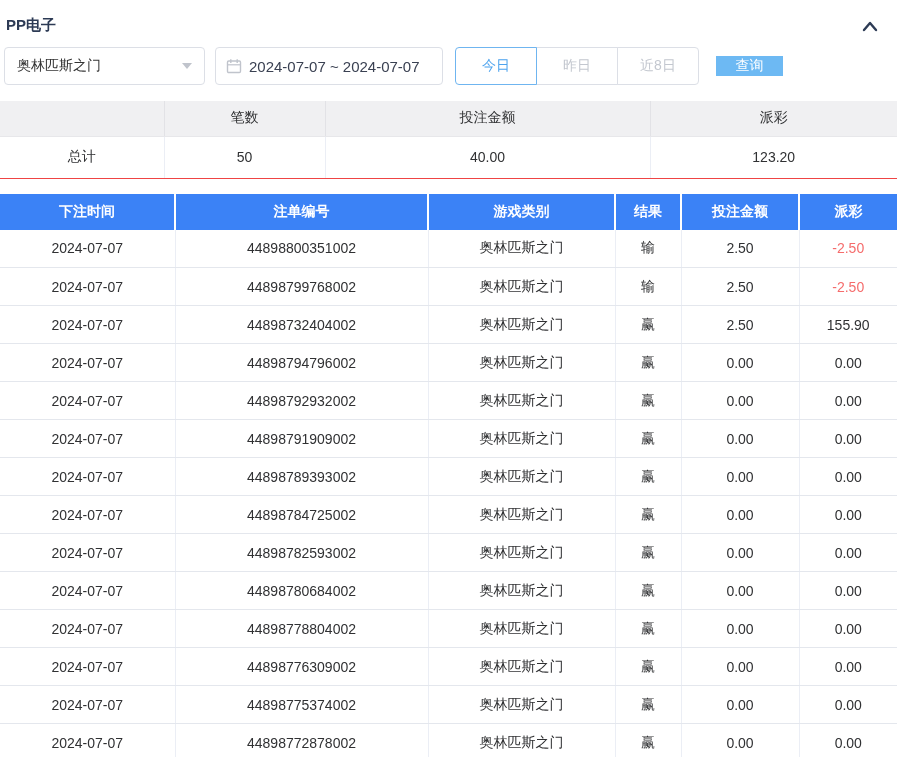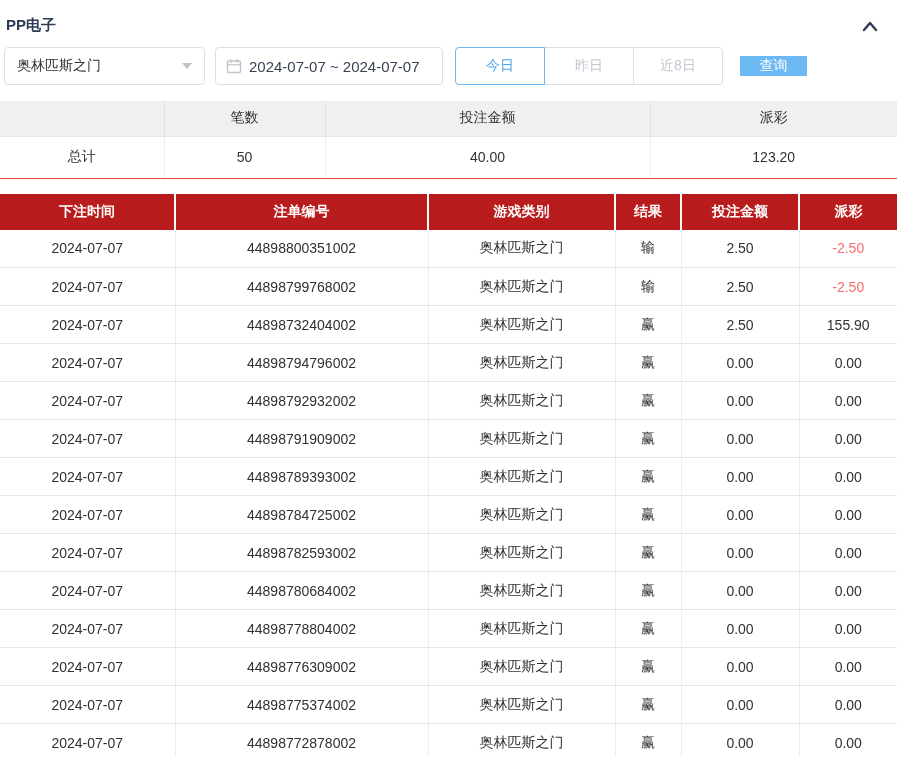--- a/index.html
+++ b/index.html
@@ -33,21 +33,21 @@
   .date-box {
     width: 228px; height: 38px; border: 1px solid #dcdfe6; border-radius: 4px;
     display: flex; align-items: center; padding: 12px 10px; margin-left: 10px;
     background: #fff; cursor: pointer; white-space: nowrap;
   }
   .date-box .cal { display: inline-flex; margin-right: 7px; }
   .date-text { font-size: 15px; color: #3a4152; }
 
   .btn-group { display: flex; margin-left: 12px; }
   .qbtn {
-    width: 90px; height: 38px; background: #fff; border: 1px solid #dcdfe6;
+    width: 82px; height: 38px; background: #fff; border: 1px solid #dcdfe6;
     font-size: 14px; color: #c3c7cf; cursor: pointer; margin-left: -1px; position: relative;
     font-family: inherit;
   }
   .qbtn:first-child { margin-left: 0; border-radius: 4px 0 0 4px; }
   .qbtn:last-child { border-radius: 0 4px 4px 0; }
   .qbtn.active { border: 1px solid #6fb5f0; color: #4da3ee; z-index: 2; }
 
   .search-btn {
     width: 67px; height: 20px; margin-left: 17px; background: #6db9f3;
     color: #fff; border: none; border-radius: 0; font-size: 14px; cursor: pointer;
@@ -65,21 +65,21 @@
   .summary th:last-child { border-right: none; }
   .summary td {
     height: 42px; font-size: 14px; text-align: center; color: #303133;
     border-right: 1px solid #ebeef5; border-bottom: 1px solid #ef4444;
   }
   .summary td:last-child { border-right: none; text-align: center; }
 
   
   .bets { margin-top: 15px; }
   .bets th {
-    background: #b91c1c; color: #fff; height: 36px; font-size: 14px; font-weight: bold;
+    background: #3b82f6; color: #fff; height: 36px; font-size: 14px; font-weight: bold;
     border-right: 2px solid #fff; text-align: center;
   }
   .bets th:last-child { border-right: none; }
   .bets td {
     height: 38px; font-size: 14px; text-align: center; color: #303133;
     border-right: 1px solid #ebeef5; border-bottom: 1px solid #e4e7ed;
   }
   .bets td:last-child { border-right: none; }
   .bets td.neg { color: #f56c6c; }
 </style>

